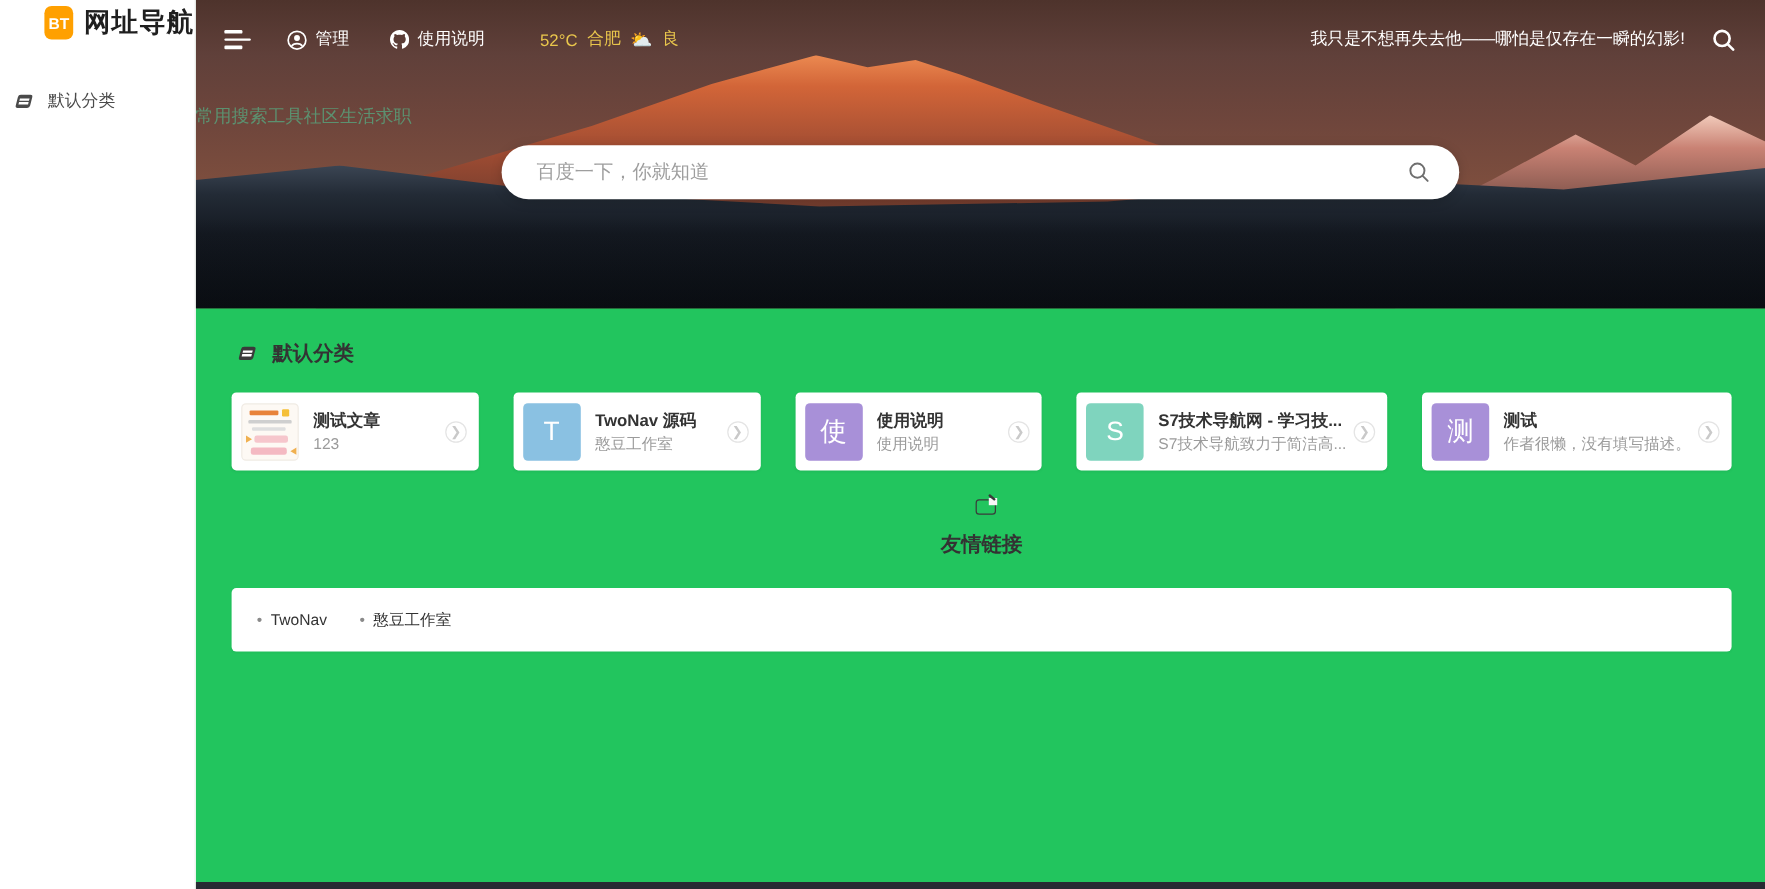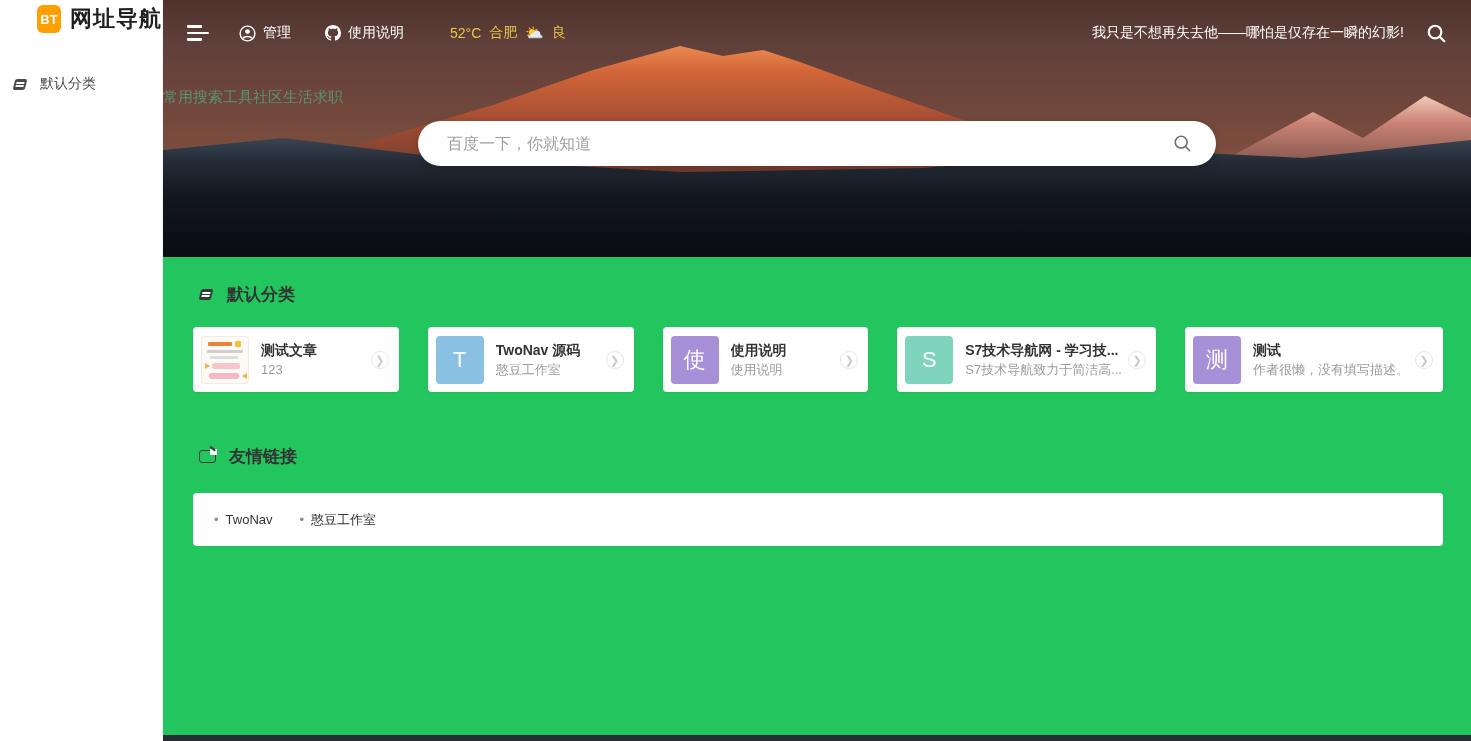--- a/index.html
+++ b/index.html
@@ -83,21 +83,21 @@
   .thumb { width:48px; height:48px; border-radius:4px; flex:none; background:#fdf9f4; position:relative; overflow:hidden; border:1px solid #f0ebe4; }
   .thumb .t1 { position:absolute; left:6px; top:5px; width:24px; height:4px; background:#e8833a; border-radius:1px; }
   .thumb .t1b { position:absolute; left:33px; top:4px; width:6px; height:6px; background:#f5c038; border-radius:1px; }
   .thumb .t2 { position:absolute; left:5px; top:13px; width:36px; height:3px; background:#cfcfcf; border-radius:1px; }
   .thumb .t3 { position:absolute; left:8px; top:19px; width:28px; height:3px; background:#dedede; border-radius:1px; }
   .thumb .p1 { position:absolute; left:10px; top:26px; width:28px; height:6px; background:#f6c6cc; border-radius:2px; }
   .thumb .p2 { position:absolute; left:7px; top:36px; width:30px; height:6px; background:#f4b9c2; border-radius:2px; }
   .thumb .a1 { position:absolute; left:3px; top:26px; width:0; height:0; border-top:3px solid transparent; border-bottom:3px solid transparent; border-left:5px solid #f0b050; }
   .thumb .a2 { position:absolute; left:40px; top:36px; width:0; height:0; border-top:3px solid transparent; border-bottom:3px solid transparent; border-right:5px solid #f0b050; }
 
-  .sec-head.links { margin-top:53px; }
+  .sec-head.links { margin-top:24px;flex-direction:column; }
   
   .flink-ic { position:relative; width:17px; height:13px; display:inline-block; }
   .flink-ic .r { position:absolute; inset:0; border:1.8px solid #3a3a3a; border-radius:3px; }
   .flink-ic .cut { position:absolute; right:-1px; top:-1px; width:7px; height:6px; background:#f7f7f8; }
   .flink-ic .d { position:absolute; right:0; top:0; width:7px; height:2px; background:#3a3a3a; transform:rotate(40deg); transform-origin:right top; border-radius:1px; }
 
   .links-panel { margin-top:25px; height:53px; background:#fff; border-radius:4px; display:flex; align-items:center; padding:0 21px; gap:27px; box-shadow:0 1px 2px rgba(0,0,0,.04); }
   .flink { font-size:13px; color:#333; cursor:pointer; display:flex; align-items:center; gap:7px; }
   .flink .dot { color:#8a8a8a; font-size:13px; }
 

